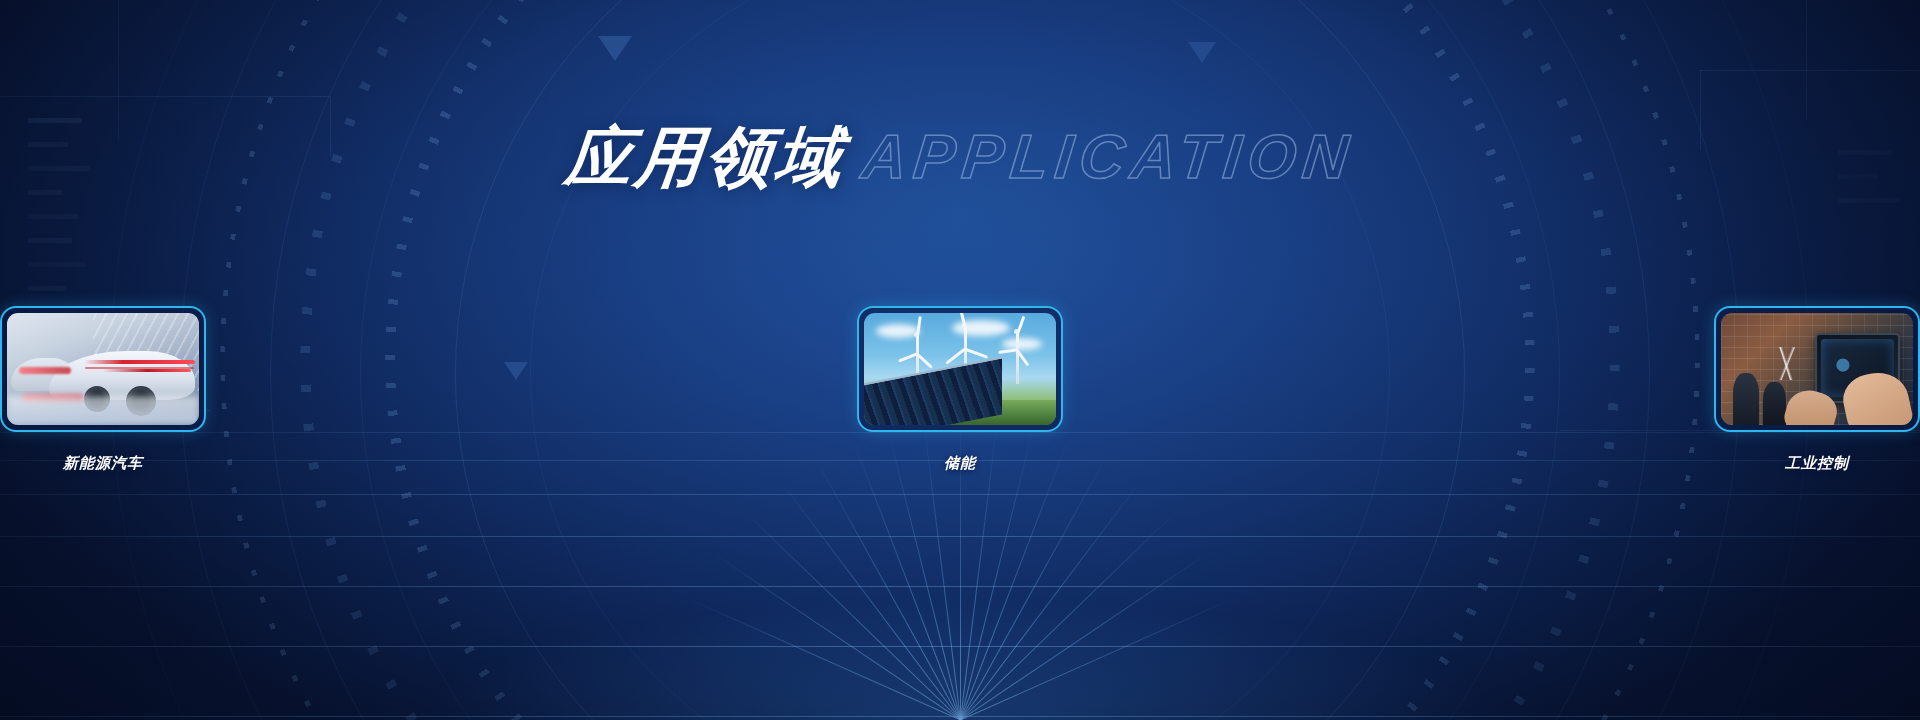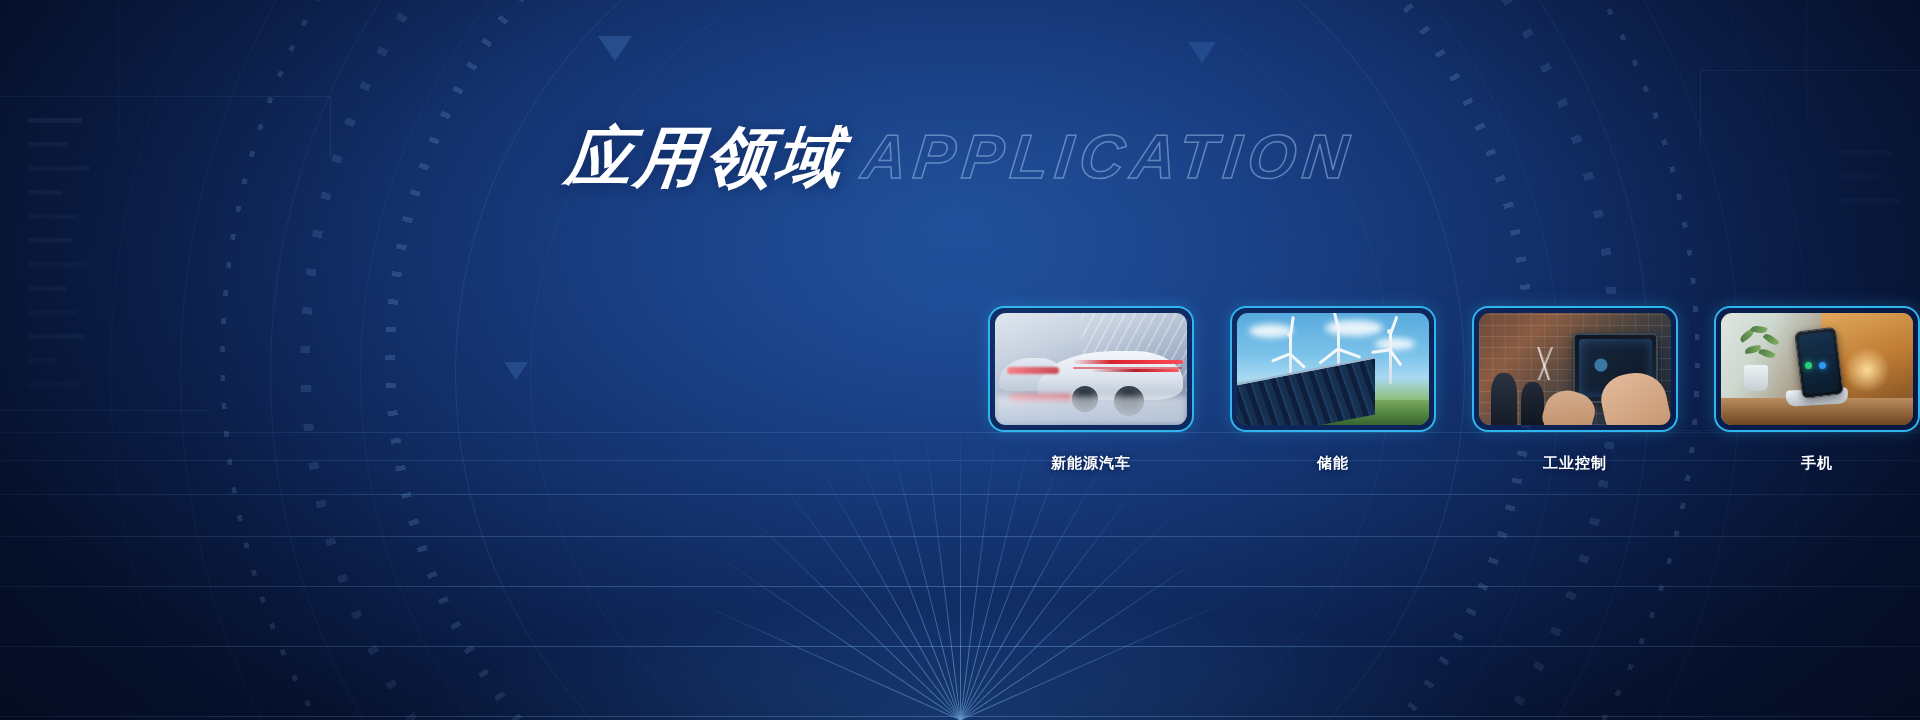--- a/index.html
+++ b/index.html
@@ -59,21 +59,21 @@
     font-style:italic; transform:skewX(-6deg) translateY(-2px);
     color:transparent;
     -webkit-text-stroke:1.5px rgba(175,205,245,0.48);
     font-family:"Liberation Sans",sans-serif; }
 
   .subtitle { position:absolute; left:0; right:0; top:223px; text-align:center;
     font-size:21px; font-weight:bold; color:#eef4ff; letter-spacing:1.2px;
     font-style:italic; text-shadow:0 1px 8px rgba(8,25,70,0.8); }
 
   .cards { position:absolute; left:0; right:0; top:306px; display:flex;
-    justify-content:flex-end; gap:36px; }
+    justify-content:space-between; gap:36px;font-style:italic; }
   .card { width:206px; }
   .card-frame { width:206px; height:126px; border:2px solid #2fb6ef; border-radius:16px;
     padding:5px; background:rgba(10,30,75,0.55);
     box-shadow:0 0 16px rgba(47,182,239,0.28), inset 0 0 10px rgba(10,35,85,0.6); }
   .card-img { width:100%; height:100%; border-radius:11px; overflow:hidden;
     position:relative; background:#16325f; }
   .card-label { margin-top:22px; text-align:center; font-size:15px; font-weight:bold;
     color:#ffffff; letter-spacing:1px; text-shadow:0 1px 6px rgba(5,20,60,0.9); }
 
   
@@ -355,37 +355,15 @@
           <div class="people2"></div>
           <div class="tablet"></div>
           <div class="hand"></div>
           <div class="hand2"></div>
         </div>
       </div>
       <div class="card-label">工业控制</div>
     </div>
 
 
-    <div class="card">
-      <div class="card-frame">
-        <div class="card-img ph-ph">
-          <div class="wall"></div>
-          <div class="lampglow"></div>
-          <div class="plant">
-            <div class="leaf" style="left:6px;top:10px;transform:rotate(-34deg);"></div>
-            <div class="leaf" style="left:18px;top:4px;transform:rotate(12deg);"></div>
-            <div class="leaf" style="left:30px;top:14px;transform:rotate(40deg);"></div>
-            <div class="leaf" style="left:12px;top:24px;transform:rotate(-8deg);"></div>
-            <div class="leaf" style="left:26px;top:28px;transform:rotate(26deg);"></div>
-          </div>
-          <div class="pot"></div>
-          <div class="desk"></div>
-          <div class="stand"></div>
-          <div class="phone"></div>
-          <div class="dot" style="left:44%;top:44%;width:7px;height:7px;background:#24d17a;box-shadow:0 0 6px #24d17a;"></div>
-          <div class="dot" style="left:51%;top:44%;width:7px;height:7px;background:#2f9bf0;box-shadow:0 0 6px #2f9bf0;"></div>
-        </div>
-      </div>
-      <div class="card-label">手机</div>
-    </div>
 
   </div>
 </div>
 
 </body></html>

